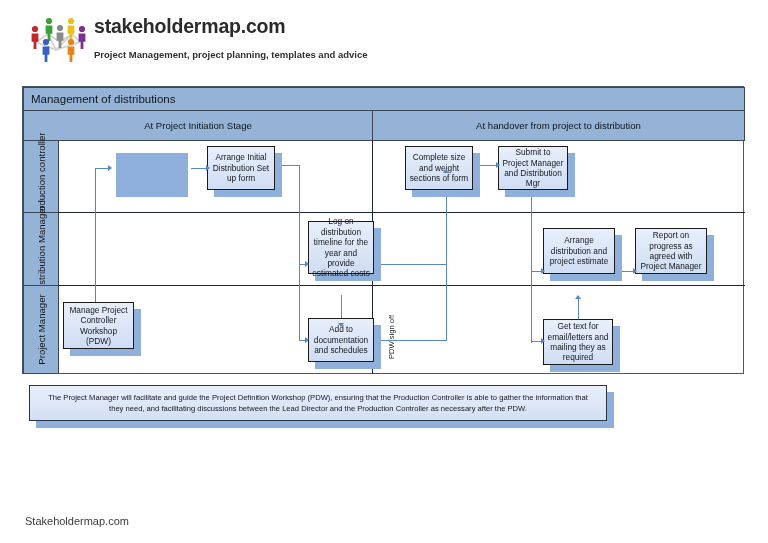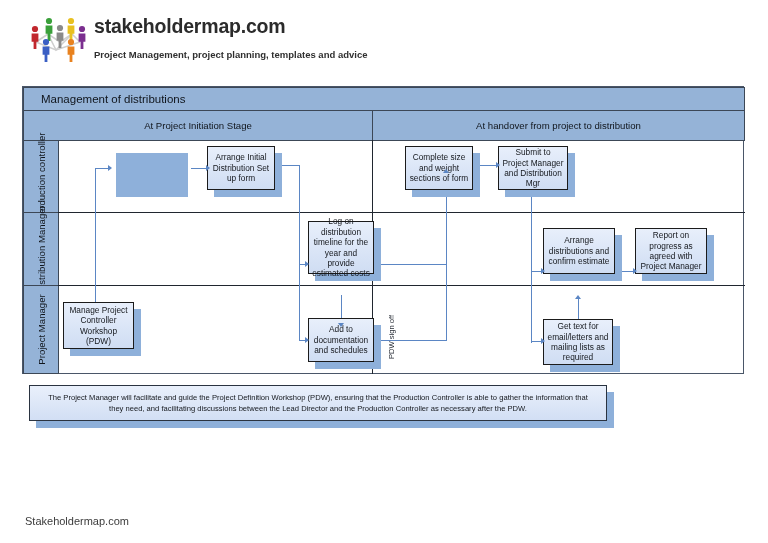--- a/index.html
+++ b/index.html
@@ -70,21 +70,21 @@
     background: #95b3d7;
     box-sizing: border-box;
     border: 1.2px solid #3c4756;
   }
 
   #title-band {
     left: 0; top: 0;
     width: 722px; height: 24px;
     display: flex;
     align-items: center;
-    padding-left: 17px;
+    padding-left: 7px;
     text-align: center;
   }
   #title-band-label {
     font-size: 11.5px;
     color: #10151c;
   }
 
   #stage-band-left {
     left: 0; top: 23px;
     width: 350px; height: 31px;
@@ -396,41 +396,41 @@
     <span>Submit to Project Manager and Distribution Mgr</span>
   </div>
 
   <div class="proc-shadow" style="left:292px; top:141px; width:66px; height:53px;"></div>
   <div class="proc" style="left:285px; top:134px; width:66px; height:53px;">
     <span>Log on distribution timeline for the year and provide estimated costs</span>
   </div>
 
   <div class="proc-shadow" style="left:527px; top:148px; width:72px; height:46px;"></div>
   <div class="proc" style="left:520px; top:141px; width:72px; height:46px;">
-    <span>Arrange distributions and confirm estimate</span>
+    <span>Arrange distribution and project estimate</span>
   </div>
 
   <div class="proc-shadow" style="left:619px; top:148px; width:72px; height:46px;"></div>
   <div class="proc" style="left:612px; top:141px; width:72px; height:46px;">
     <span>Report on progress as agreed with Project Manager</span>
   </div>
 
   <div class="proc-shadow" style="left:47px; top:222px; width:71px; height:47px;"></div>
   <div class="proc" style="left:40px; top:215px; width:71px; height:47px;">
     <span>Manage Project Controller Workshop (PDW)</span>
   </div>
 
   <div class="proc-shadow" style="left:292px; top:238px; width:66px; height:44px;"></div>
   <div class="proc" style="left:285px; top:231px; width:66px; height:44px;">
     <span>Add to documentation and schedules</span>
   </div>
 
   <div class="proc-shadow" style="left:527px; top:239px; width:70px; height:46px;"></div>
   <div class="proc" style="left:520px; top:232px; width:70px; height:46px;">
-    <span>Get text for email/letters and mailing lists as required</span>
+    <span>Get text for email/letters and mailing they as required</span>
   </div>
 
   <div id="signoff-label">
     <span>PDW sign off</span>
   </div>
 
 </div>
 
 <div id="note-shadow"></div>
 <div id="note-box">

